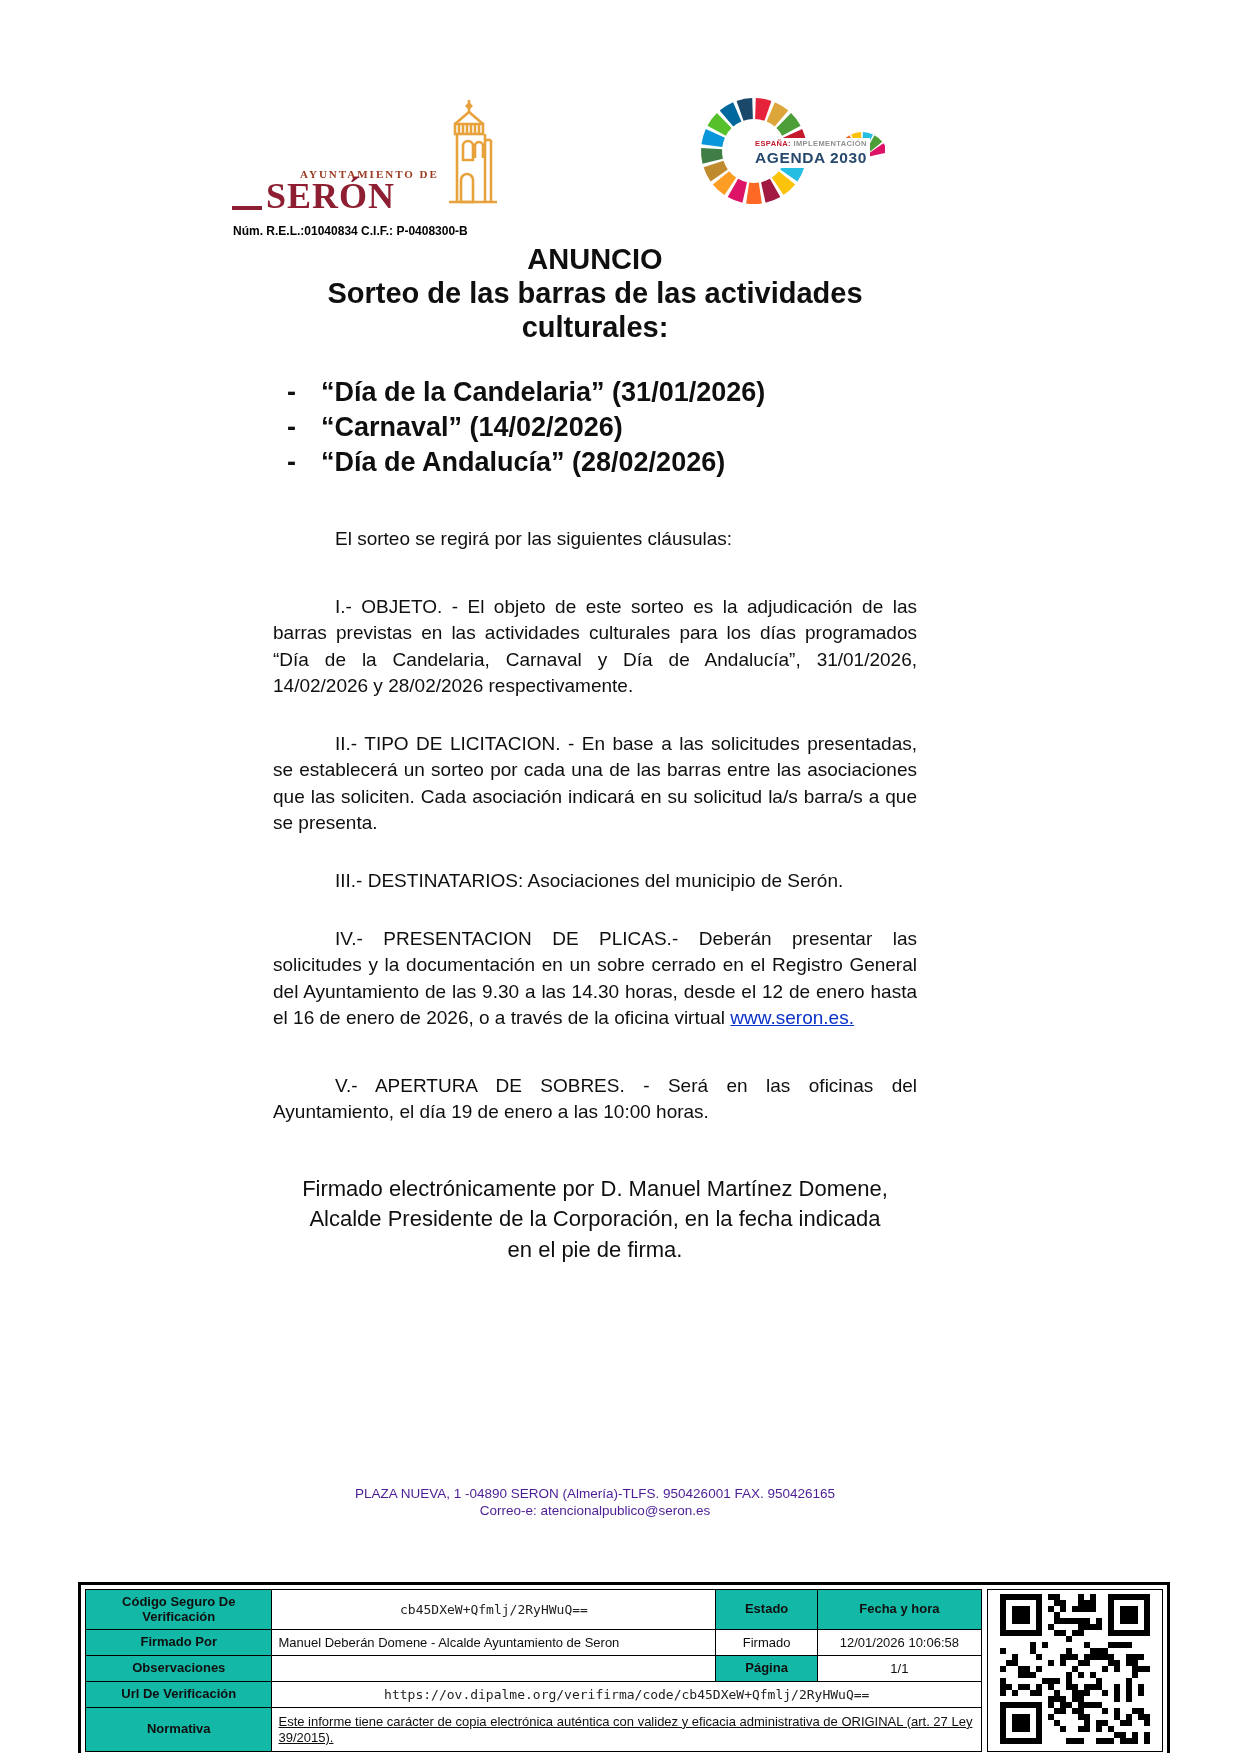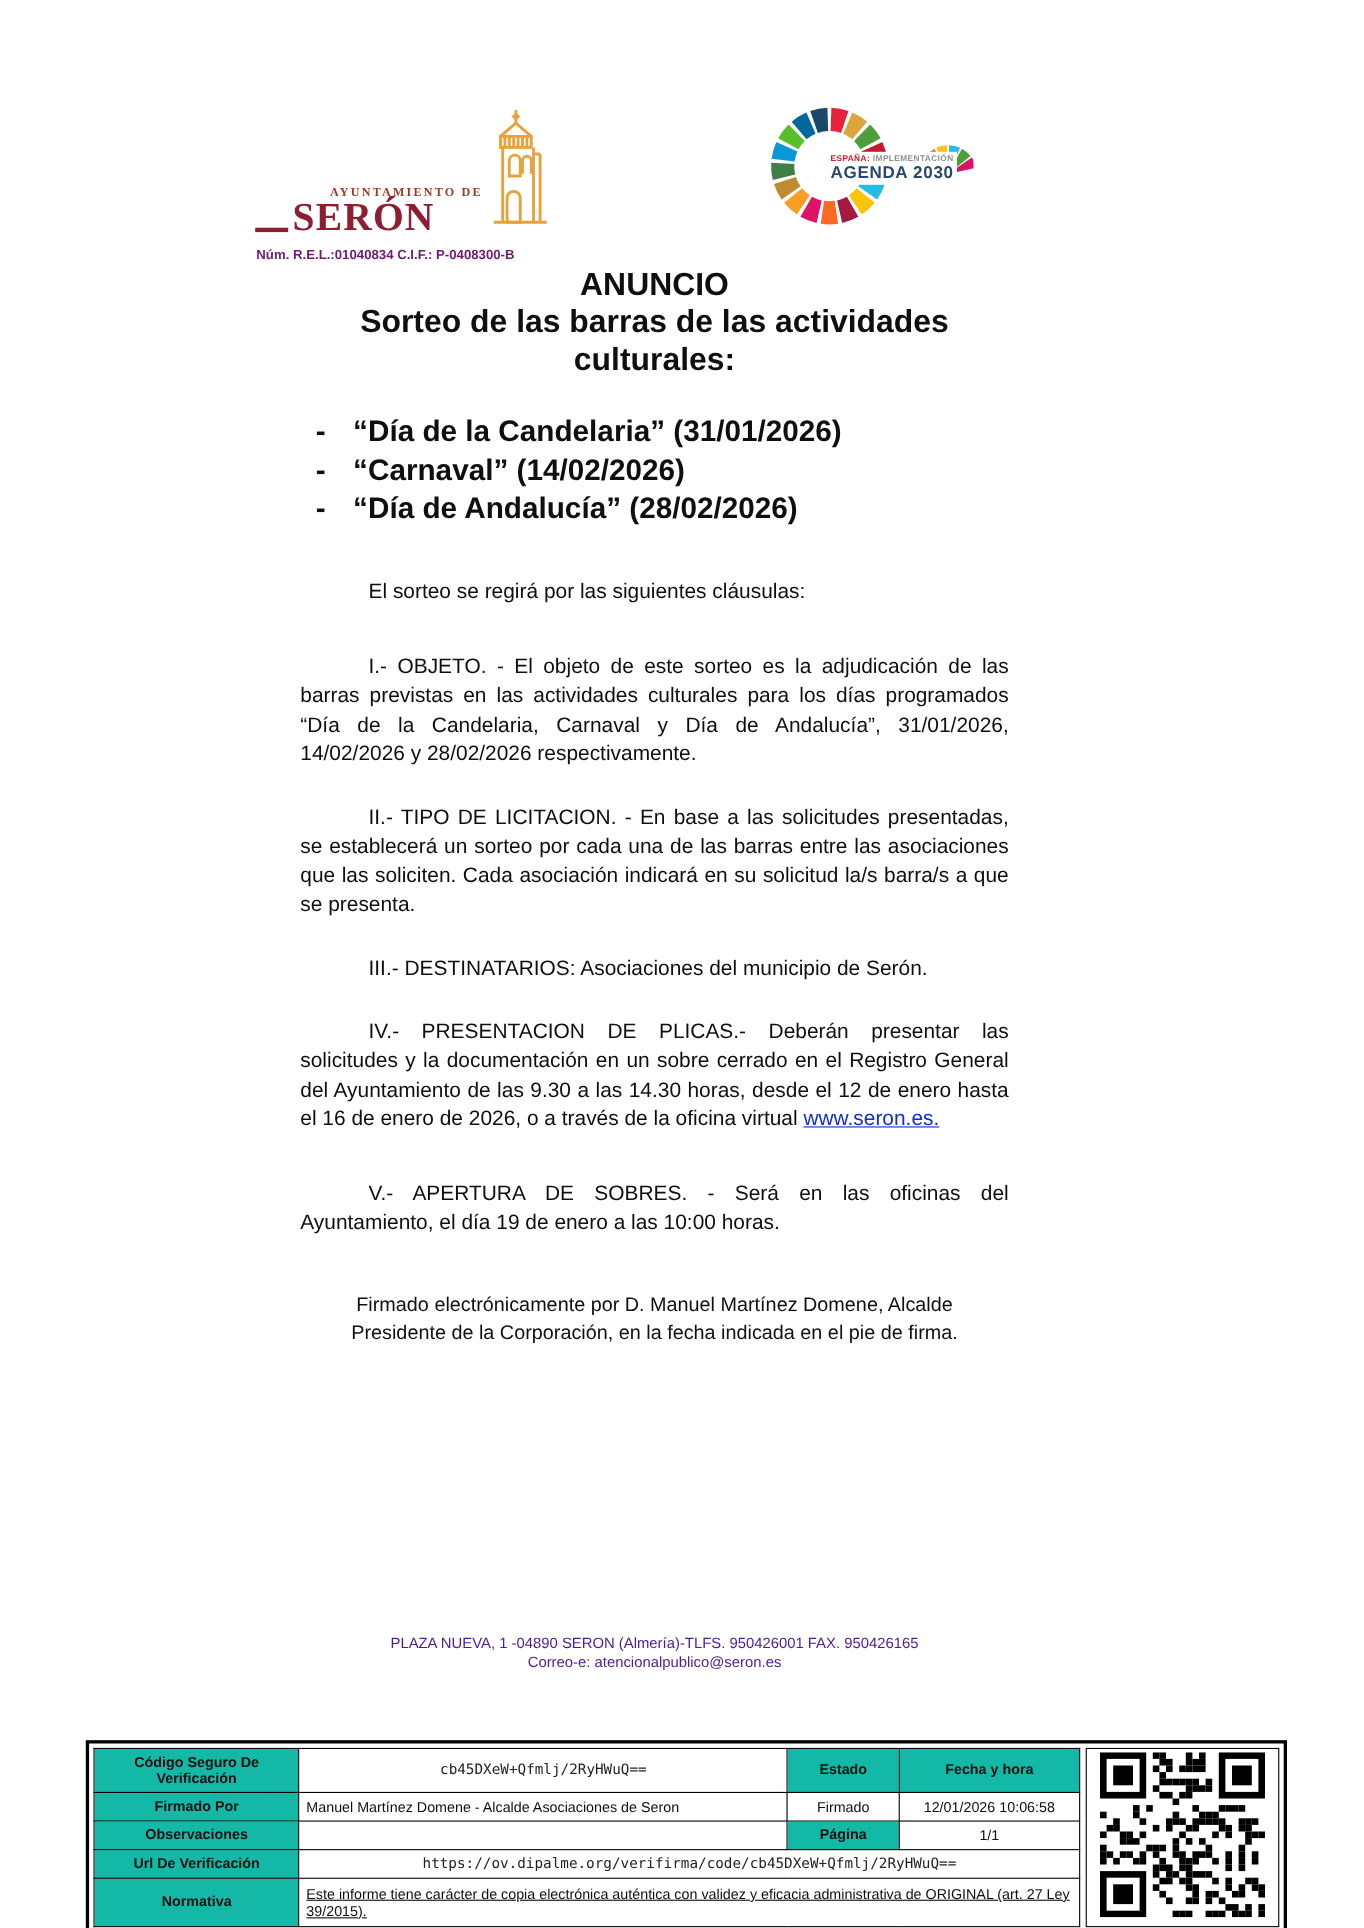--- a/index.html
+++ b/index.html
@@ -8,42 +8,42 @@
 
   
   .logo-seron{position:absolute;left:232px;top:98px;display:flex;align-items:flex-end;}
   .seron-text{display:flex;flex-direction:column;align-items:flex-start;}
   .seron-sub{font-family:"Liberation Serif",serif;font-size:11px;letter-spacing:2px;color:#9c3a22;
              font-weight:bold;margin-left:34px;margin-bottom:-2px;}
   .seron-main{font-family:"Liberation Serif",serif;font-size:36px;font-weight:bold;color:#8e1f33;
               line-height:1;letter-spacing:1px;}
   .seron-underscore{display:inline-block;width:30px;height:4px;background:#8e1f33;margin-right:4px;margin-bottom:4px;}
   .seron-tower{margin-left:6px;margin-bottom:-4px;}
-  .rel-line{position:absolute;left:233px;top:224px;font-size:12px;font-weight:bold;color:#701a75;}
+  .rel-line{position:absolute;left:233px;top:224px;font-size:12px;font-weight:bold;color:#000000;}
 
   .logo-agenda{position:absolute;left:693px;top:94px;width:180px;height:116px;}
   .agenda-wheel{position:absolute;left:6px;top:2px;}
   .agenda-textbox{position:absolute;left:56px;top:44px;background:#ffffff;padding:2px 3px 2px 6px;line-height:1.15;}
   .agenda-line1{font-size:7.5px;letter-spacing:.4px;white-space:nowrap;}
   .agenda-espana{color:#c5192d;font-weight:bold;}
   .agenda-impl{color:#8f8f8f;font-weight:bold;}
   .agenda-line2{font-size:15.5px;font-weight:bold;color:#27496d;letter-spacing:.6px;white-space:nowrap;}
   .agenda-fan{position:absolute;left:146px;top:30px;}
 
   
   .doc-body{position:absolute;left:273px;top:243px;width:644px;}
   .doc-title{font-size:29px;font-weight:bold;text-align:center;line-height:1.17;margin:0 0 0 0;}
   .events{margin-top:30px;margin-left:14px;}
   .event-row{display:flex;font-size:27px;font-weight:bold;line-height:1.3;}
   .event-dash{width:34px;font-weight:bold;}
   .intro{margin:46px 0 0 0;font-size:19px;text-indent:62px;line-height:1.38;}
   .clause{font-size:19px;line-height:1.38;text-align:justify;text-indent:62px;margin:42px 0 0 0;}
   .clause.tight{margin-top:32px;}
   .doclink{color:#0a31c9;text-decoration:underline;cursor:pointer;}
-  .signature{font-size:18px;line-height:1.4;text-align:center;width:600px;margin:48px auto 0 auto;}
+  .signature{font-size:22px;line-height:1.4;text-align:center;width:600px;margin:48px auto 0 auto;}
 
   .address{position:absolute;left:273px;top:1486px;width:644px;text-align:center;
            font-size:13.5px;line-height:1.25;color:#4c1d95;}
 
   
   .verif-outer{position:absolute;left:78px;top:1582px;width:1092px;box-sizing:border-box;
                border:3px solid #000;padding:4px;display:flex;gap:5px;align-items:stretch;background:#fff;}
   table.verif{border-collapse:collapse;flex:1;table-layout:fixed;}
   table.verif td{border:1.5px solid #000;font-size:13px;padding:2px 6px;vertical-align:middle;overflow:hidden;}
   td.lbl{background:#14b8a6;font-weight:bold;text-align:center;line-height:1.15;}
@@ -172,21 +172,21 @@
         </colgroup>
       <tbody>
           <tr style="height:40px">
         <td class="lbl">Código Seguro De Verificación</td>
         <td class="mono">cb45DXeW+Qfmlj/2RyHWuQ==</td>
         <td class="lbl">Estado</td>
         <td class="lbl">Fecha y hora</td>
       </tr>
       <tr style="height:26px">
         <td class="lbl">Firmado Por</td>
-        <td>Manuel Martínez Domene - Alcalde Asociaciones de Seron</td>
+        <td>Manuel Deberán Domene - Alcalde Ayuntamiento de Seron</td>
         <td class="ctr">Firmado</td>
         <td class="ctr">12/01/2026 10:06:58</td>
       </tr>
       <tr style="height:26px">
         <td class="lbl">Observaciones</td>
         <td></td>
         <td class="lbl">Página</td>
         <td class="ctr">1/1</td>
       </tr>
       <tr style="height:26px">

